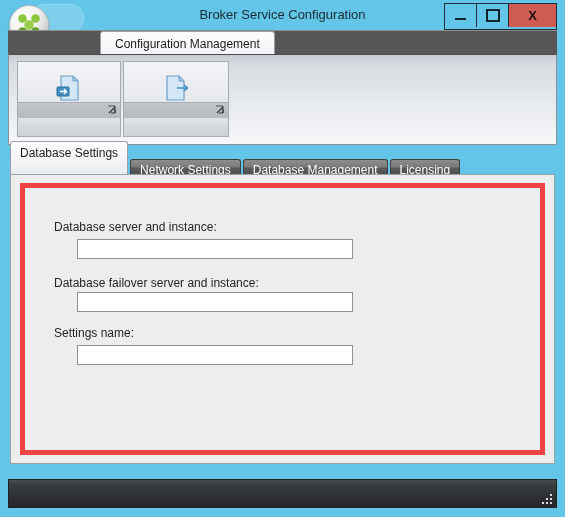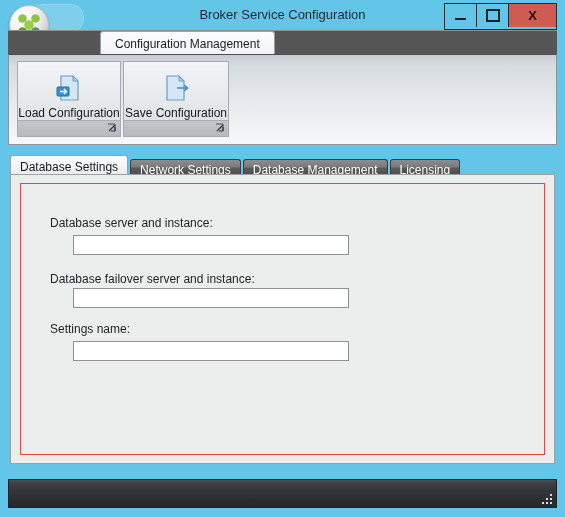--- a/index.html
+++ b/index.html
@@ -184,21 +184,21 @@
     font-size: 12px;
     color: #ffffff;
     background: linear-gradient(to bottom, #8d8d8d 0%, #7b7b7b 45%, #5a5a5a 55%, #4e4e4e 100%);
     border: 1px solid #3f3f3f;
     border-bottom: none;
     border-radius: 3px 3px 0 0;
     box-sizing: border-box;
     white-space: nowrap;
   }
   .tab.active {
-    height: 20px;
+    height: 34px;
     line-height: 22px;
     color: #1b1b1b;
     background: linear-gradient(to bottom, #fdfefe 0%, #f1f3f5 60%, #e9ecee 100%);
     border: 1px solid #9aa0a5;
     border-bottom: none;
   }
 
   
   #tabpage {
     position: absolute;
@@ -207,21 +207,21 @@
     height: 290px;
     background: #eceded;
     border: 1px solid #9aa0a5;
     box-sizing: border-box;
   }
   #groupbox {
     position: absolute;
     left: 9px; top: 8px;
     width: 525px;
     height: 272px;
-    border: 1px solid #ef4444;
+    border: 5px solid #ef4444;
     background: #eceded;
     box-sizing: border-box;
   }
   .field-label {
     position: absolute;
     font-size: 12px;
     color: #232627;
     white-space: nowrap;
   }
   .field-input {
@@ -303,38 +303,36 @@
 
       <div class="ribbon-group" id="group-load">
         <div class="gicon">
           <svg width="26" height="28" viewBox="0 0 26 28">
             <path d="M5 2 H17 L22 7 V26 H5 Z" fill="#d3e7f6" stroke="#6b9ec9" stroke-width="1.2"></path>
             <path d="M17 2 V7 H22 Z" fill="#a9cde8" stroke="#6b9ec9" stroke-width="1"></path>
             <rect x="1" y="13" width="12" height="9" rx="1" fill="#3f8fc4" stroke="#2c6c99" stroke-width="1"></rect>
             <path d="M4 17.5 H10 M8 15 L10.5 17.5 L8 20" stroke="#ffffff" stroke-width="1.4" fill="none"></path>
           </svg>
         </div>
-        <div class="glabel">Load Configuration</div>
         <div class="gfooter">
           <svg class="launcher" viewBox="0 0 10 10">
             <path d="M1 1 H8 V8" fill="none" stroke="#4a4f54" stroke-width="1"></path>
             <path d="M2 8 L8 2 M8 8 H4 M8 8 V4" fill="none" stroke="#2f3438" stroke-width="1.2"></path>
           </svg>
         </div>
       </div>
 
       <div class="ribbon-group" id="group-save">
         <div class="gicon">
           <svg width="26" height="28" viewBox="0 0 26 28">
             <path d="M4 2 H16 L21 7 V26 H4 Z" fill="#d3e7f6" stroke="#6b9ec9" stroke-width="1.2"></path>
             <path d="M16 2 V7 H21 Z" fill="#a9cde8" stroke="#6b9ec9" stroke-width="1"></path>
             <path d="M14 14 H24 M21 11 L24.5 14 L21 17" stroke="#3f8fc4" stroke-width="1.6" fill="none"></path>
           </svg>
         </div>
-        <div class="glabel">Save Configuration</div>
         <div class="gfooter">
           <svg class="launcher" viewBox="0 0 10 10">
             <path d="M1 1 H8 V8" fill="none" stroke="#4a4f54" stroke-width="1"></path>
             <path d="M2 8 L8 2 M8 8 H4 M8 8 V4" fill="none" stroke="#2f3438" stroke-width="1.2"></path>
           </svg>
         </div>
       </div>
 
     </div>
   </div>

